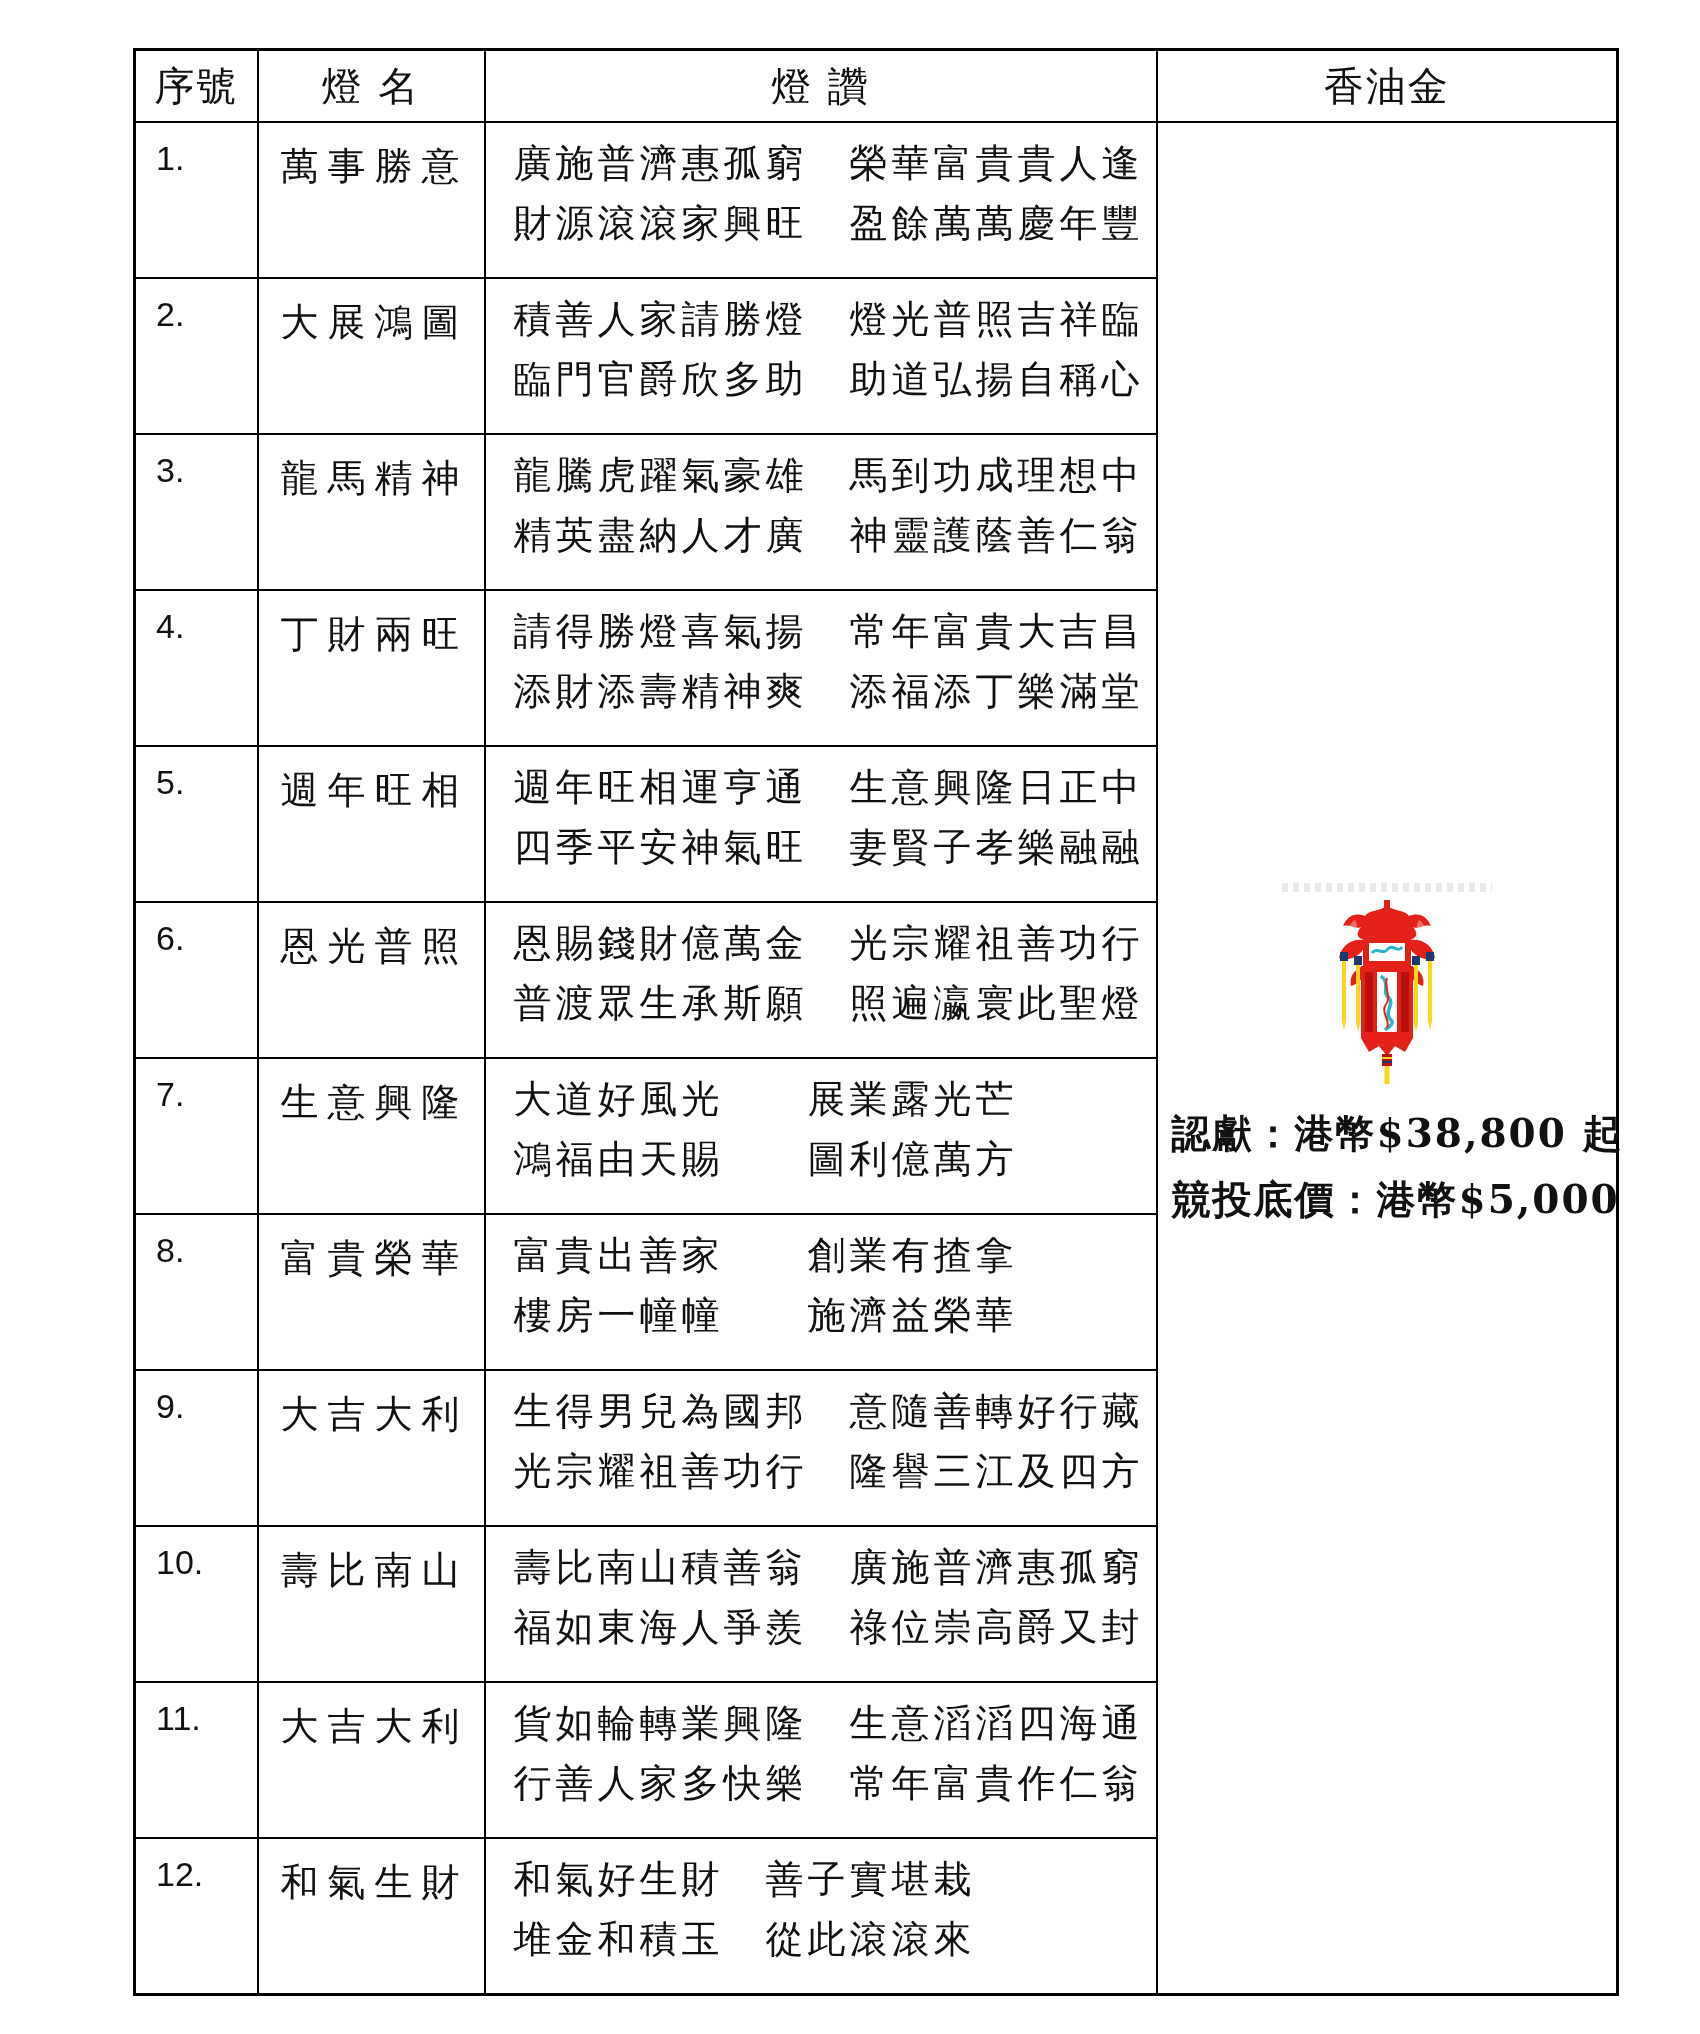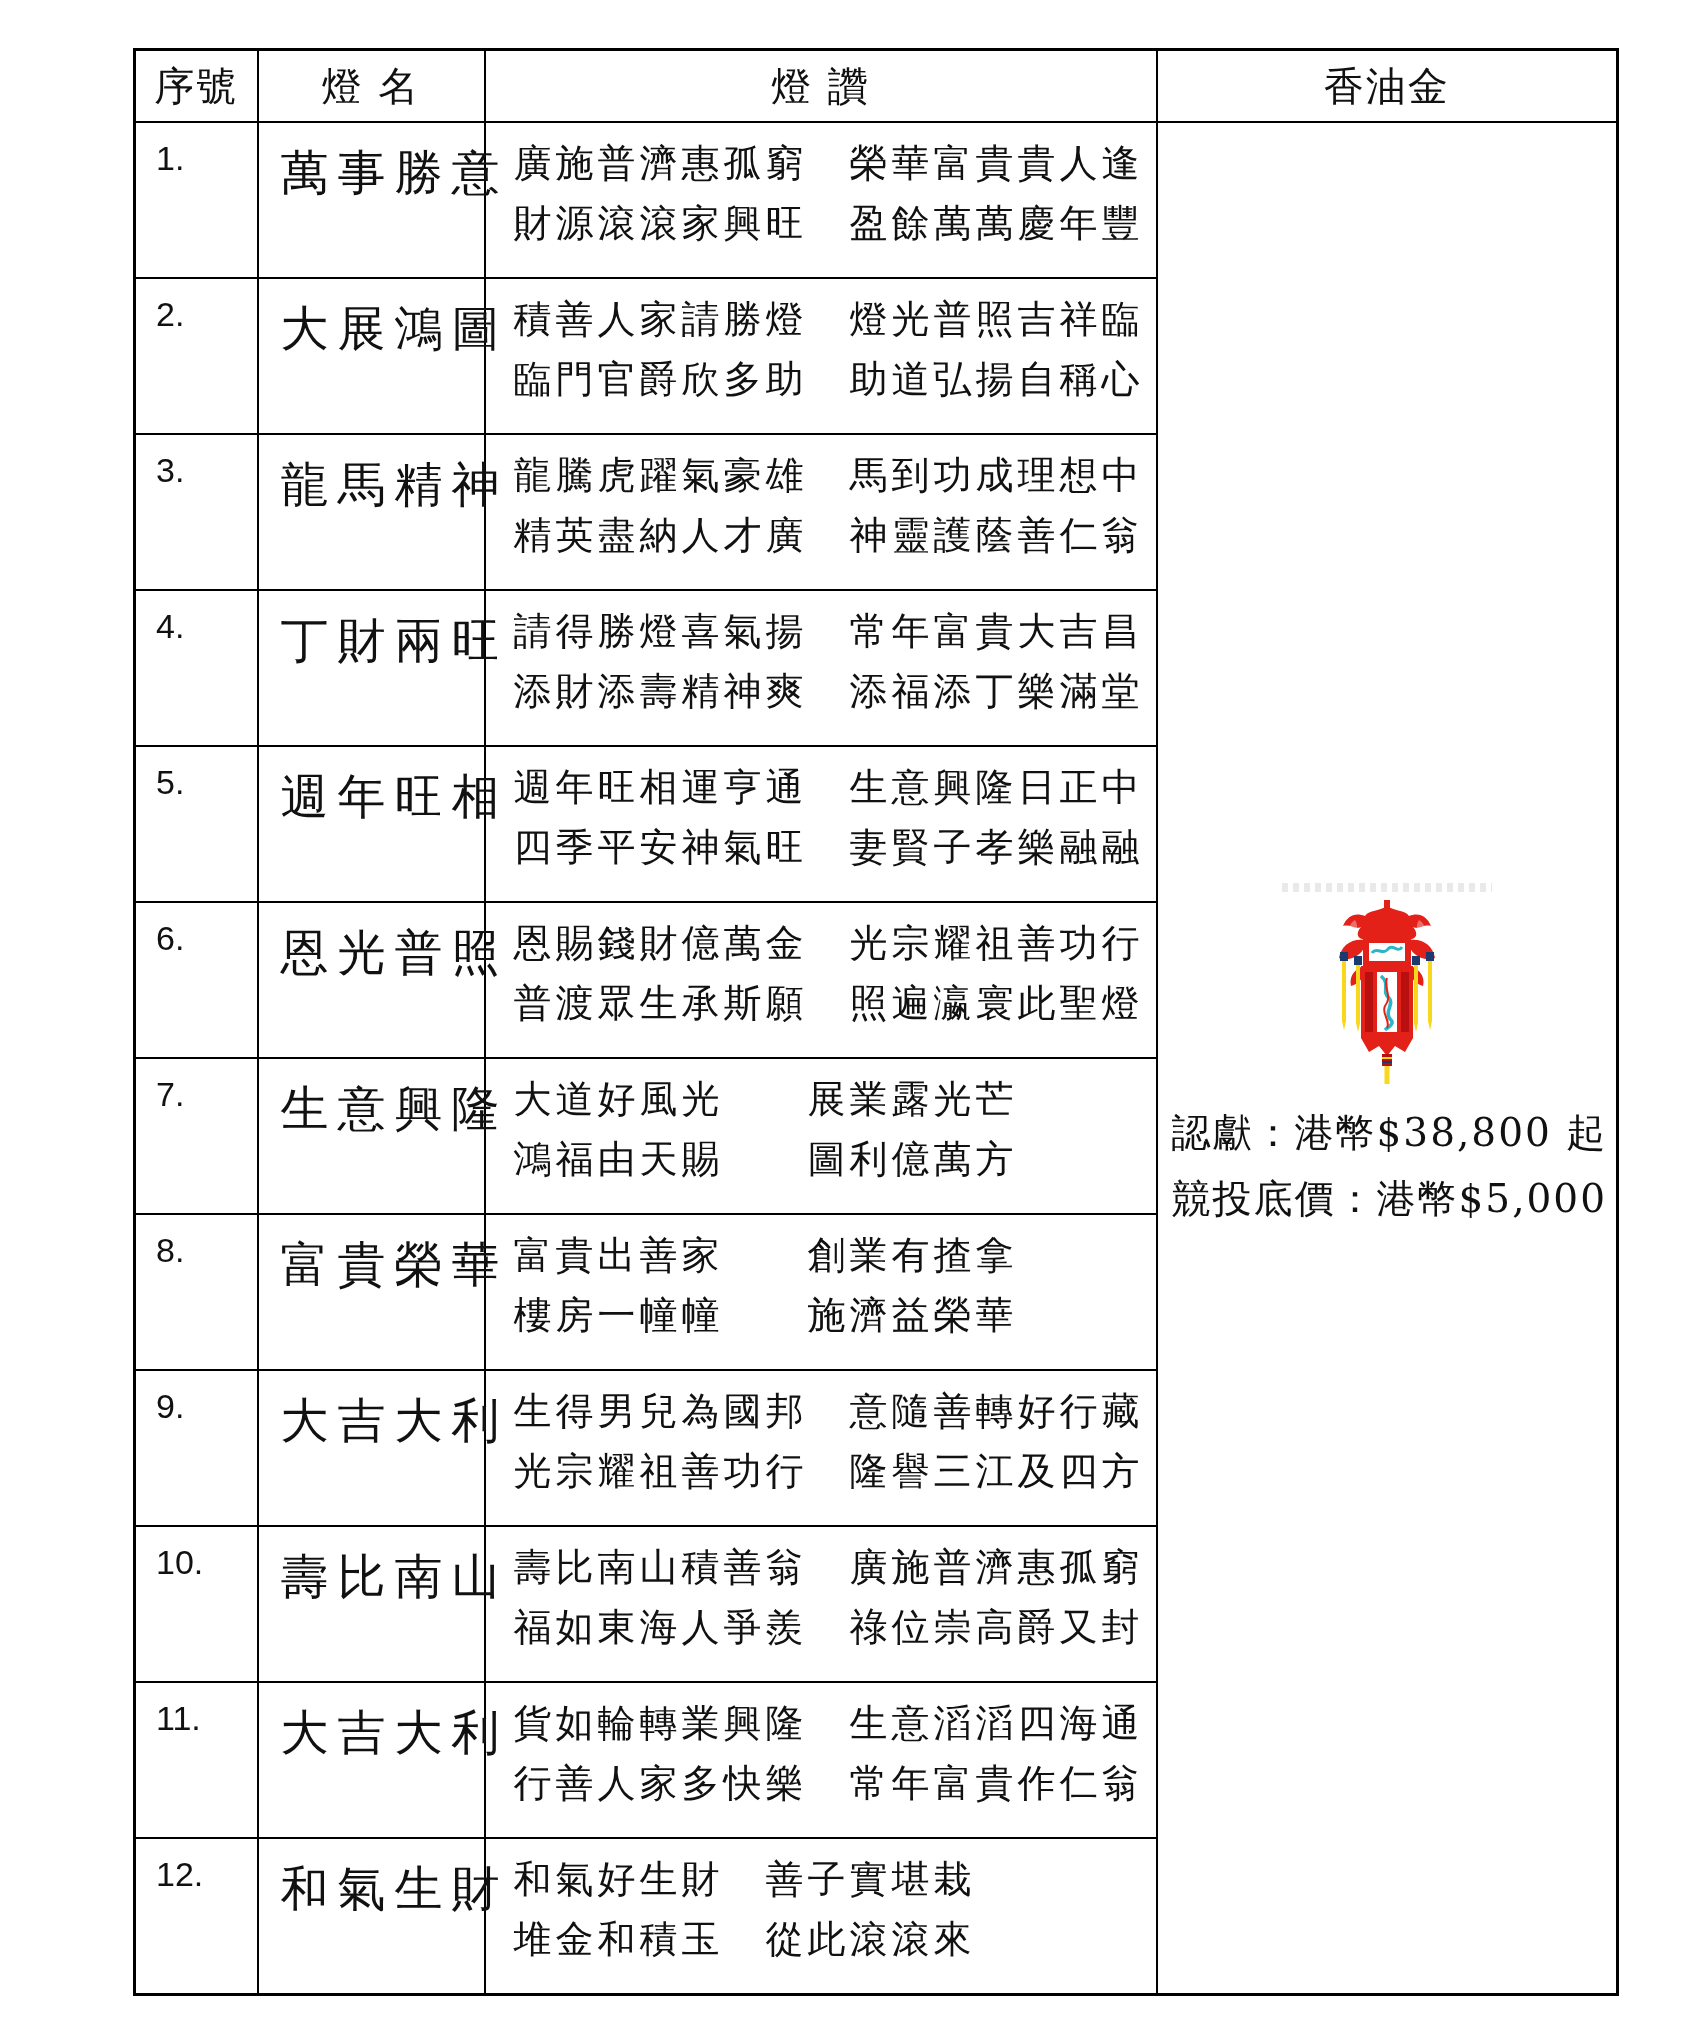--- a/index.html
+++ b/index.html
@@ -38,21 +38,21 @@
     letter-spacing: 2px;
   }
   .lamp-table tr.data-row { height: 156px; }
 
   .serial-cell {
     font-family: "Liberation Sans", sans-serif;
     font-size: 34px;
     padding: 16px 0 0 20px !important;
   }
   .name-cell {
-    font-size: 48px;
+    font-size: 38px;
     letter-spacing: 9px;
     padding: 18px 0 0 22px !important;
     white-space: nowrap;
   }
   .verse-cell { padding: 10px 0 0 28px !important; }
   .verse-line {
     height: 60px;
     display: flex;
     align-items: center;
     font-size: 38px;
@@ -77,20 +77,21 @@
     filter: blur(0.6px);
   }
   .lantern-wrap {
     align-self: center;
     width: 124px;
     height: 190px;
   }
   .donation-text {
     margin-top: 14px;
     padding-left: 14px;
+    font-weight: bold;
   }
   .donation-line {
     font-size: 39px;
     letter-spacing: 2px;
     line-height: 66px;
     white-space: nowrap;
   }
 </style>
 </head>
 <body>

